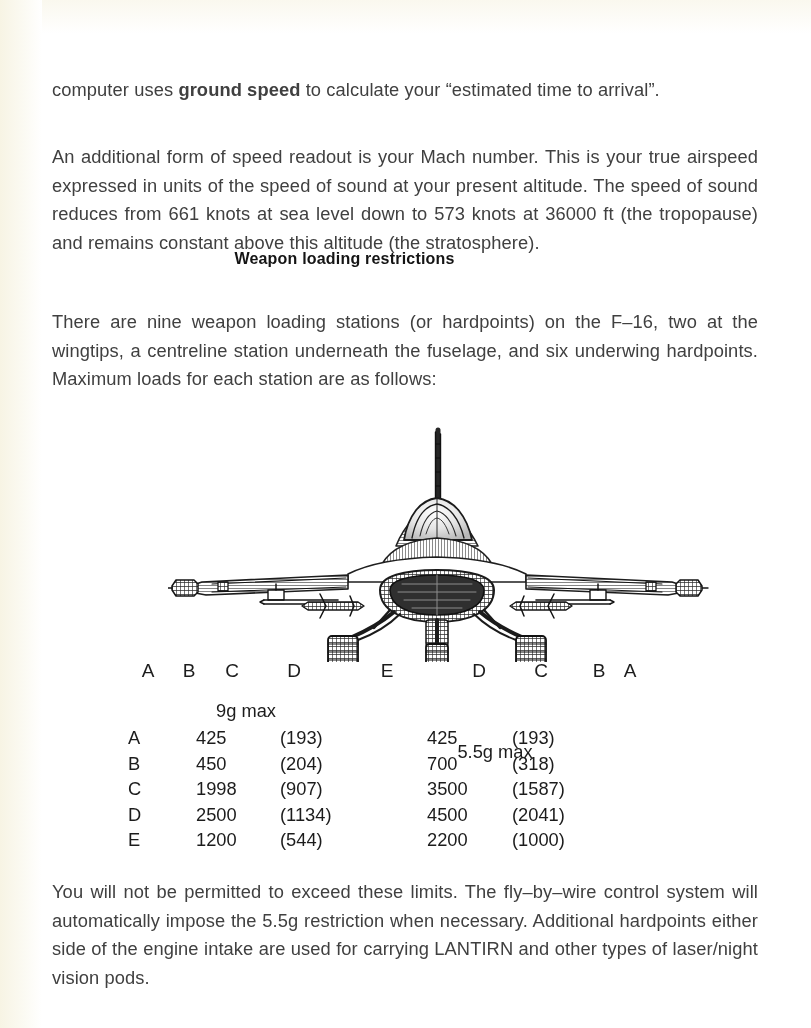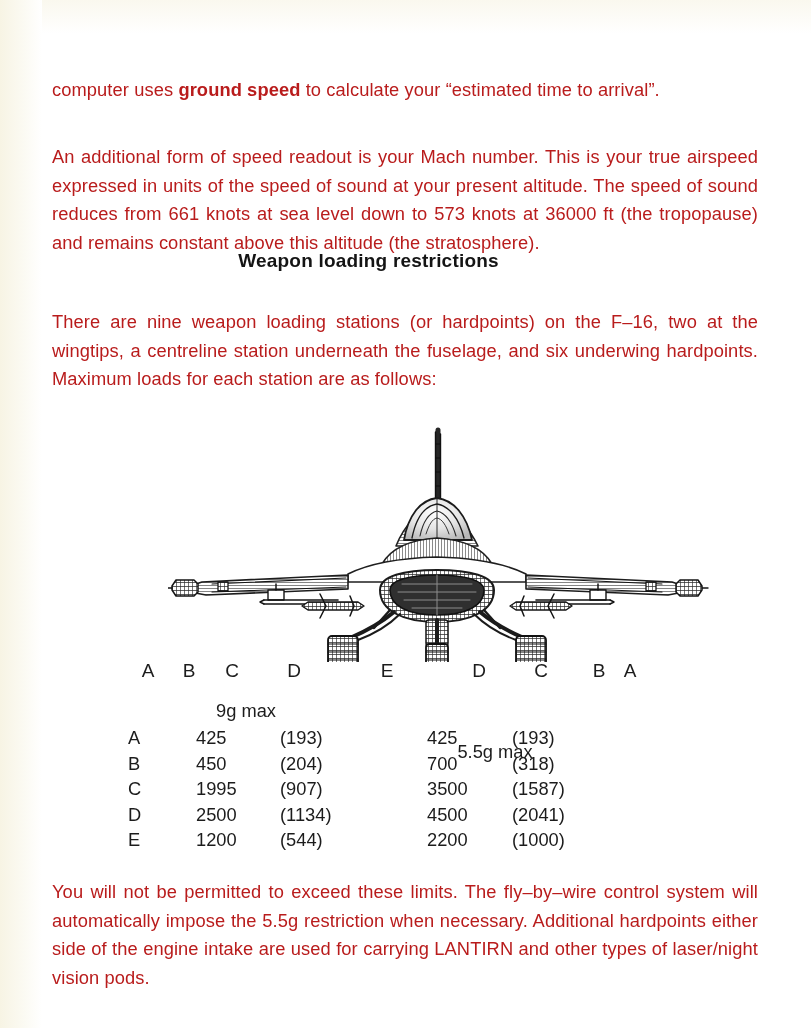--- a/index.html
+++ b/index.html
@@ -39,38 +39,37 @@
     left: 0; top: 0;
     width: 811px; height: 1028px;
   }
 
   
   .para {
     position: absolute;
     font-size: 18.3px;
     line-height: 28.5px;
     text-align: justify;
-    color: #b91c1c;
+    color: #404040;
     letter-spacing: 0.1px;
   }
 
   b.strong { font-weight: bold; }
 
   
   #section-heading {
     position: absolute;
     left: 0;
     top: 250px;
     width: 689px;
     text-align: center;
-    font-size: 19px;
+    font-size: 16px;
     font-weight: bold;
     letter-spacing: 0.2px;
     color: #141414;
-    padding-left: 24px;
   }
 
   
   #aircraft-figure {
     position: absolute;
     left: 128px;
     top: 398px;
     width: 545px;
     height: 248px;
   }
@@ -304,21 +303,21 @@
         </div>
         <div class="row">
           <span class="cell c-label">B</span>
           <span class="cell c-lb1">450</span>
           <span class="cell c-kg1">(204)</span>
           <span class="cell c-lb2">700</span>
           <span class="cell c-kg2">(318)</span>
         </div>
         <div class="row">
           <span class="cell c-label">C</span>
-          <span class="cell c-lb1">1995</span>
+          <span class="cell c-lb1">1998</span>
           <span class="cell c-kg1">(907)</span>
           <span class="cell c-lb2">3500</span>
           <span class="cell c-kg2">(1587)</span>
         </div>
         <div class="row">
           <span class="cell c-label">D</span>
           <span class="cell c-lb1">2500</span>
           <span class="cell c-kg1">(1134)</span>
           <span class="cell c-lb2">4500</span>
           <span class="cell c-kg2">(2041)</span>

